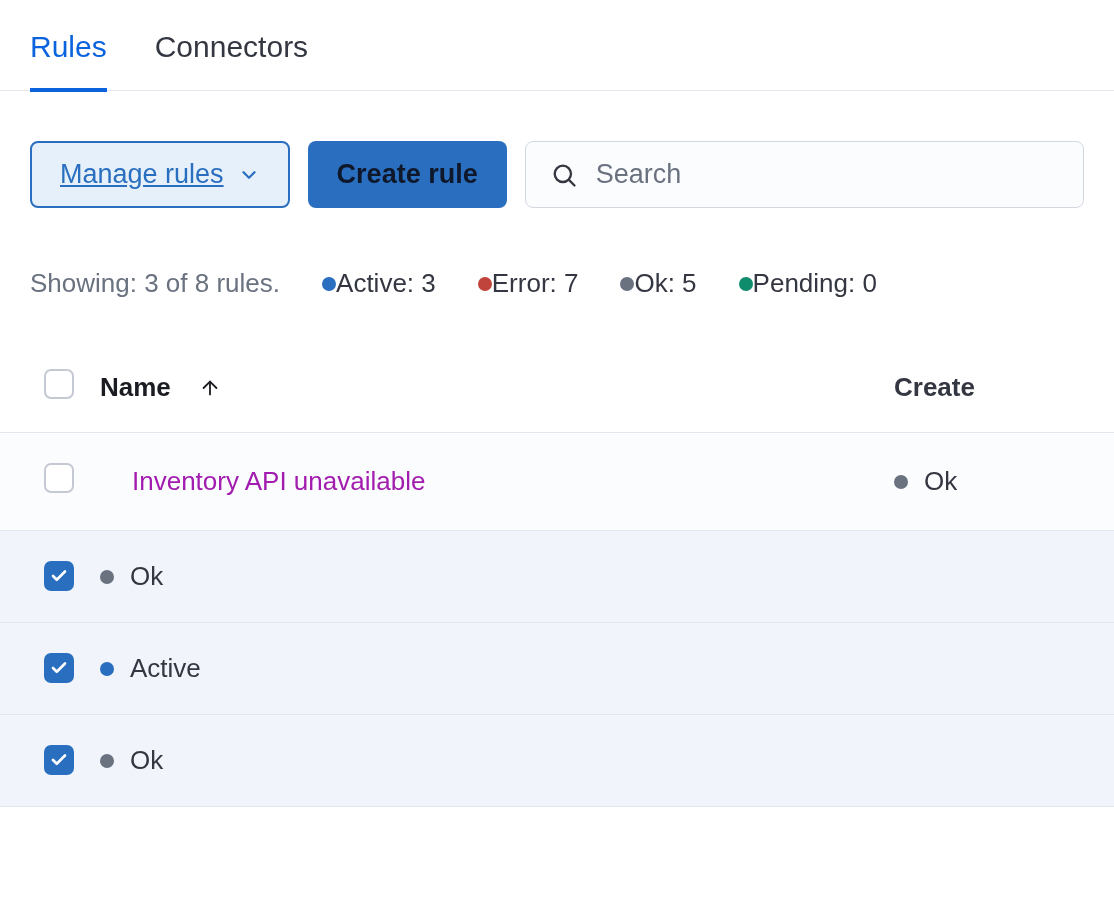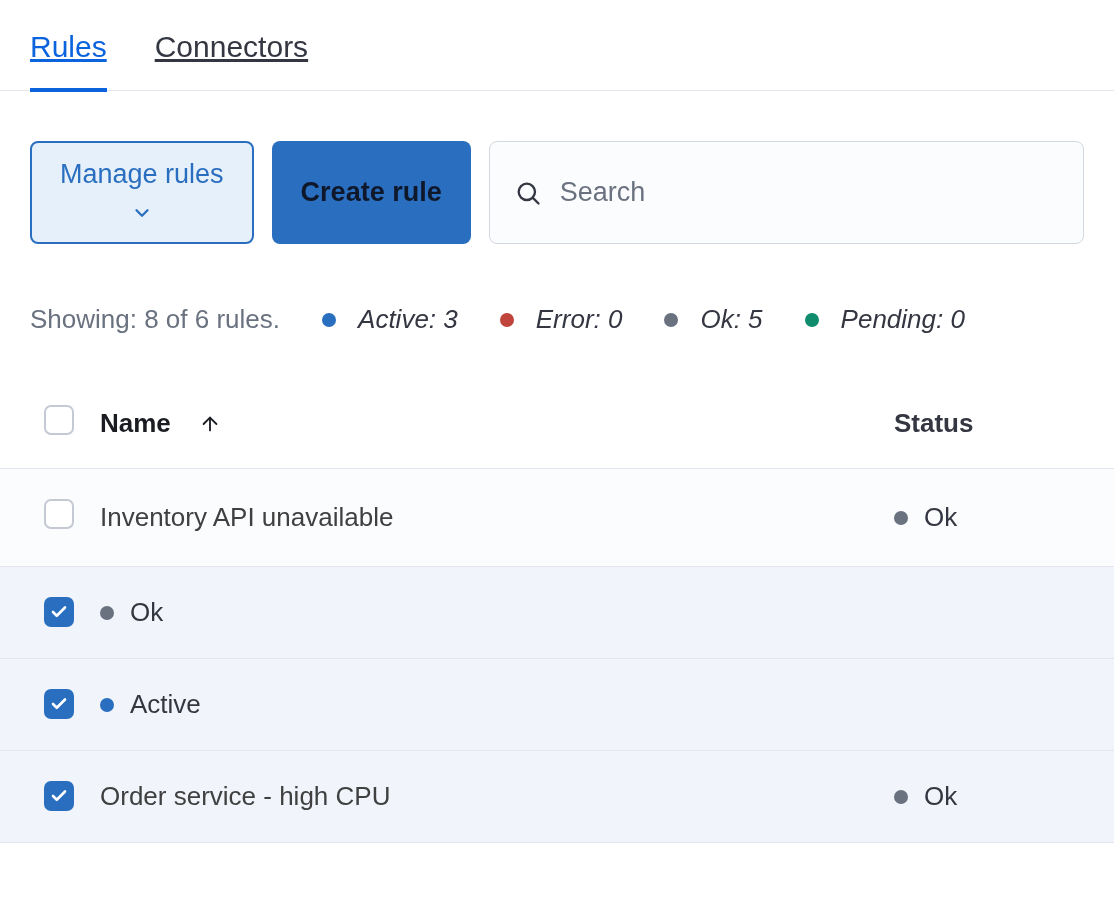--- a/index.html
+++ b/index.html
@@ -19,21 +19,20 @@
     border-bottom: 1px solid #e3e6ef;
   }
   .tab {
     padding-bottom: 24px;
     font-size: 30px;
     color: #343741;
     cursor: pointer;
     border-bottom: 4px solid transparent;
     margin-bottom: -2px;
     font-weight: 400;
-    text-decoration: underline;
   }
   .tab.active {
     color: #0b64dd;
     border-bottom-color: #0b64dd;
     font-weight: 400;
   }
 
   
   .toolbar {
     display: flex;
@@ -49,22 +48,22 @@
     padding: 18px 28px;
     border-radius: 8px;
     cursor: pointer;
     border: 1px solid transparent;
     line-height: 1;
   }
   .btn-manage {
     background: #e6f0fb;
     border: 2px solid #2a6fbf;
     color: #2a6fbf;
+    text-decoration: underline;
     font-weight: 400;
-    flex-direction: column;
   }
   .btn-manage .chev { text-decoration: none; display:inline-flex; }
   .btn-primary {
     background: #2a6fbf;
     color: #0f172a;
     font-weight: 600;
   }
   .search-wrap {
     flex: 1;
     display: flex;
@@ -90,21 +89,21 @@
   
   .summary {
     display: flex;
     align-items: center;
     gap: 42px;
     padding: 60px 30px 0 30px;
     font-size: 26px;
     color: #343741;
   }
   .summary .showing { color: #6a7280; }
-  .stat { display: inline-flex; align-items: center; gap: 22px; font-style: italic; }
+  .stat { display: inline-flex; align-items: center; gap: 0; }
   .dot {
     width: 14px; height: 14px; border-radius: 50%;
     display: inline-block;
   }
   .dot.blue { background: #2a6fbf; }
   .dot.red { background: #c1443c; }
   .dot.gray { background: #6a7280; }
   .dot.green { background: #0f8c6b; }
 
   
@@ -126,22 +125,23 @@
   .thead .cell-check { padding-left: 44px; }
   .thead .cell-name { display:flex; align-items:center; gap:28px; cursor:pointer;}
   .trow {
     padding: 30px 0;
     font-size: 26px;
   }
   .trow.selected { background: #f1f5fb; }
   .trow:not(.selected) { background: #fbfcfe; }
   .cell-check { padding-left: 44px; }
   .cell-name a {
-    color: #404040;
+    color: #a21caf;
     text-decoration: none;
+    margin-left: 32px;
   }
   .cell-status { display:flex; align-items:center; gap:16px; color:#343741; }
 
   
   .chk {
     width: 30px; height: 30px;
     border-radius: 7px;
     border: 2px solid #c5c9d4;
     background: #ffffff;
     display: inline-flex;
@@ -186,28 +186,28 @@
         <svg width="28" height="28" viewBox="0 0 24 24" fill="none" stroke="#343741" stroke-width="2" stroke-linecap="round" stroke-linejoin="round">
             <circle cx="11" cy="11" r="7"></circle>
             <line x1="21" y1="21" x2="16.2" y2="16.2"></line>
           </svg>
       </span>
       <input type="text" placeholder="Search" style="">
     </div>
   </div>
 
   <div class="summary">
-    <span class="showing">Showing: 8 of 6 rules.</span>
+    <span class="showing">Showing: 3 of 8 rules.</span>
     <span class="stat">
       <span class="dot blue"></span>
       <span>Active: 3</span>
     </span>
     <span class="stat">
       <span class="dot red"></span>
-      <span>Error: 0</span>
+      <span>Error: 7</span>
     </span>
     <span class="stat">
       <span class="dot gray"></span>
       <span>Ok: 5</span>
     </span>
     <span class="stat">
       <span class="dot green"></span>
       <span>Pending: 0</span>
     </span>
   </div>
@@ -222,21 +222,21 @@
       <div class="cell-name">
         <span>Name</span>
         <span>
           <svg width="22" height="22" viewBox="0 0 24 24" fill="none" stroke="#1a1c21" stroke-width="2" stroke-linecap="round" stroke-linejoin="round">
               <line x1="12" y1="19" x2="12" y2="5"></line>
               <polyline points="5 12 12 5 19 12"></polyline>
             </svg>
         </span>
       </div>
       <div class="cell-status">
-        <span>Status</span>
+        <span>Create</span>
       </div>
     </div>
     <div id="tbody">
         <div class="trow">
           <div class="cell-check"><span class="chk"></span></div>
           <div class="cell-name"><a href="#">Inventory API unavailable</a></div>
           <div class="cell-status">
             <span class="dot" style="background: rgb(106, 114, 128);"></span>
             <span>Ok</span>
           </div>
@@ -268,21 +268,20 @@
           </div>
         </div>
         <div class="trow selected">
           <div class="cell-check"><span class="chk checked">
               <span class="mark">
                 <svg width="18" height="18" viewBox="0 0 24 24" fill="none" stroke="#ffffff" stroke-width="3.5" stroke-linecap="round" stroke-linejoin="round">
                   <polyline points="20 6 9 17 4 12"></polyline>
                 </svg>
               </span>
             </span></div>
-          <div class="cell-name"><a href="#">Order service - high CPU</a></div>
           <div class="cell-status">
             <span class="dot" style="background: rgb(106, 114, 128);"></span>
             <span>Ok</span>
           </div>
         </div>
       </div>
   </div>
 
 </div>
 

